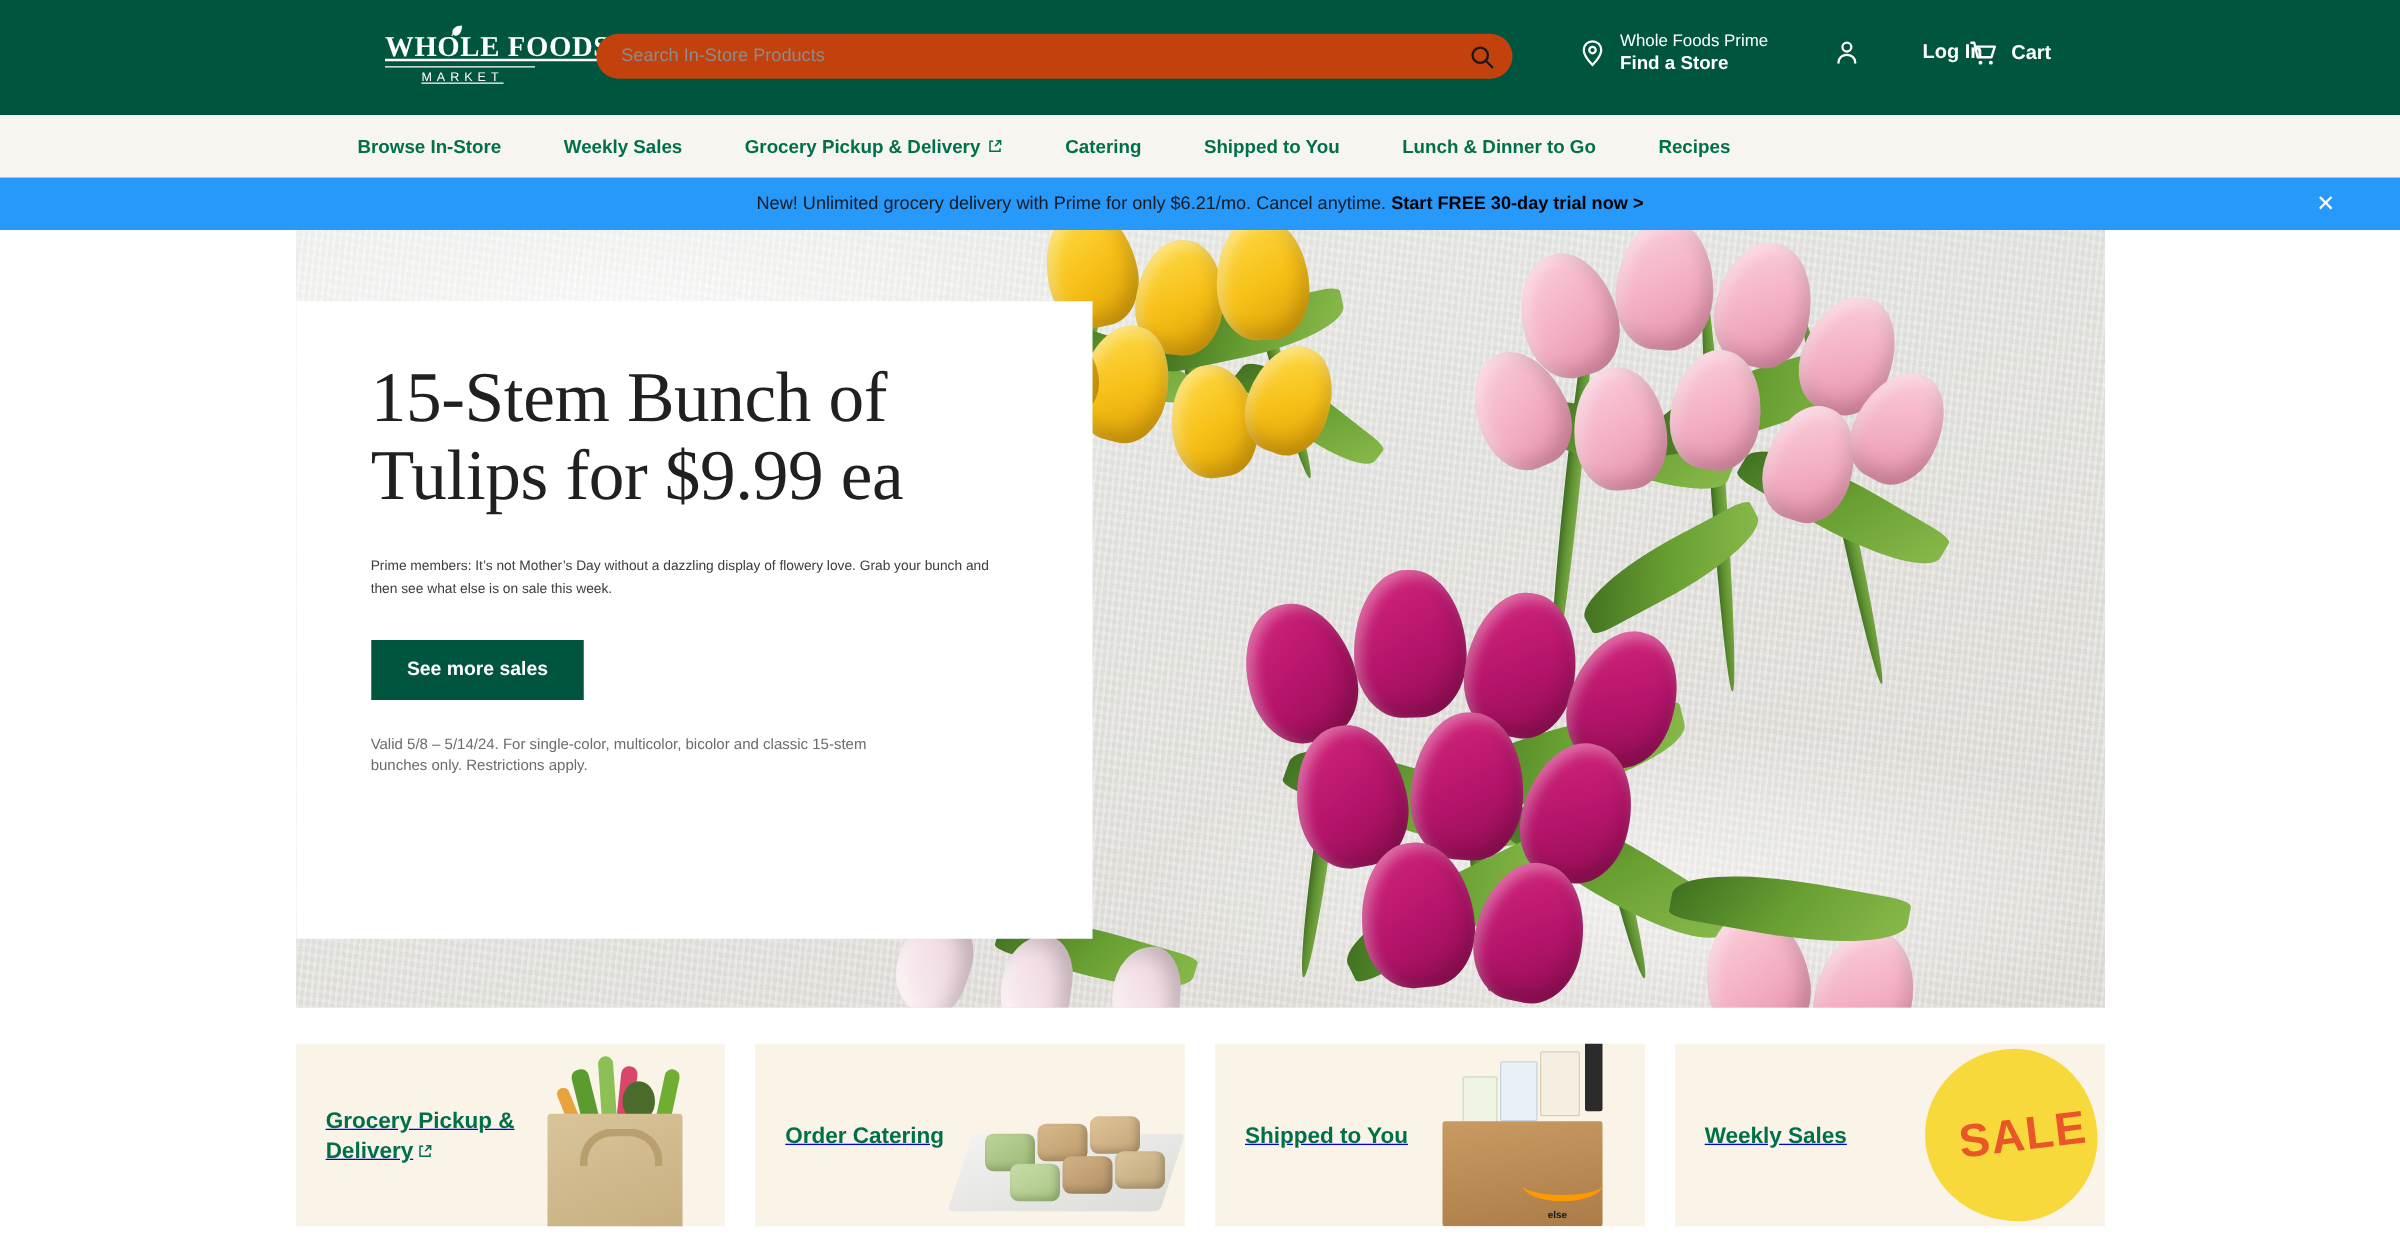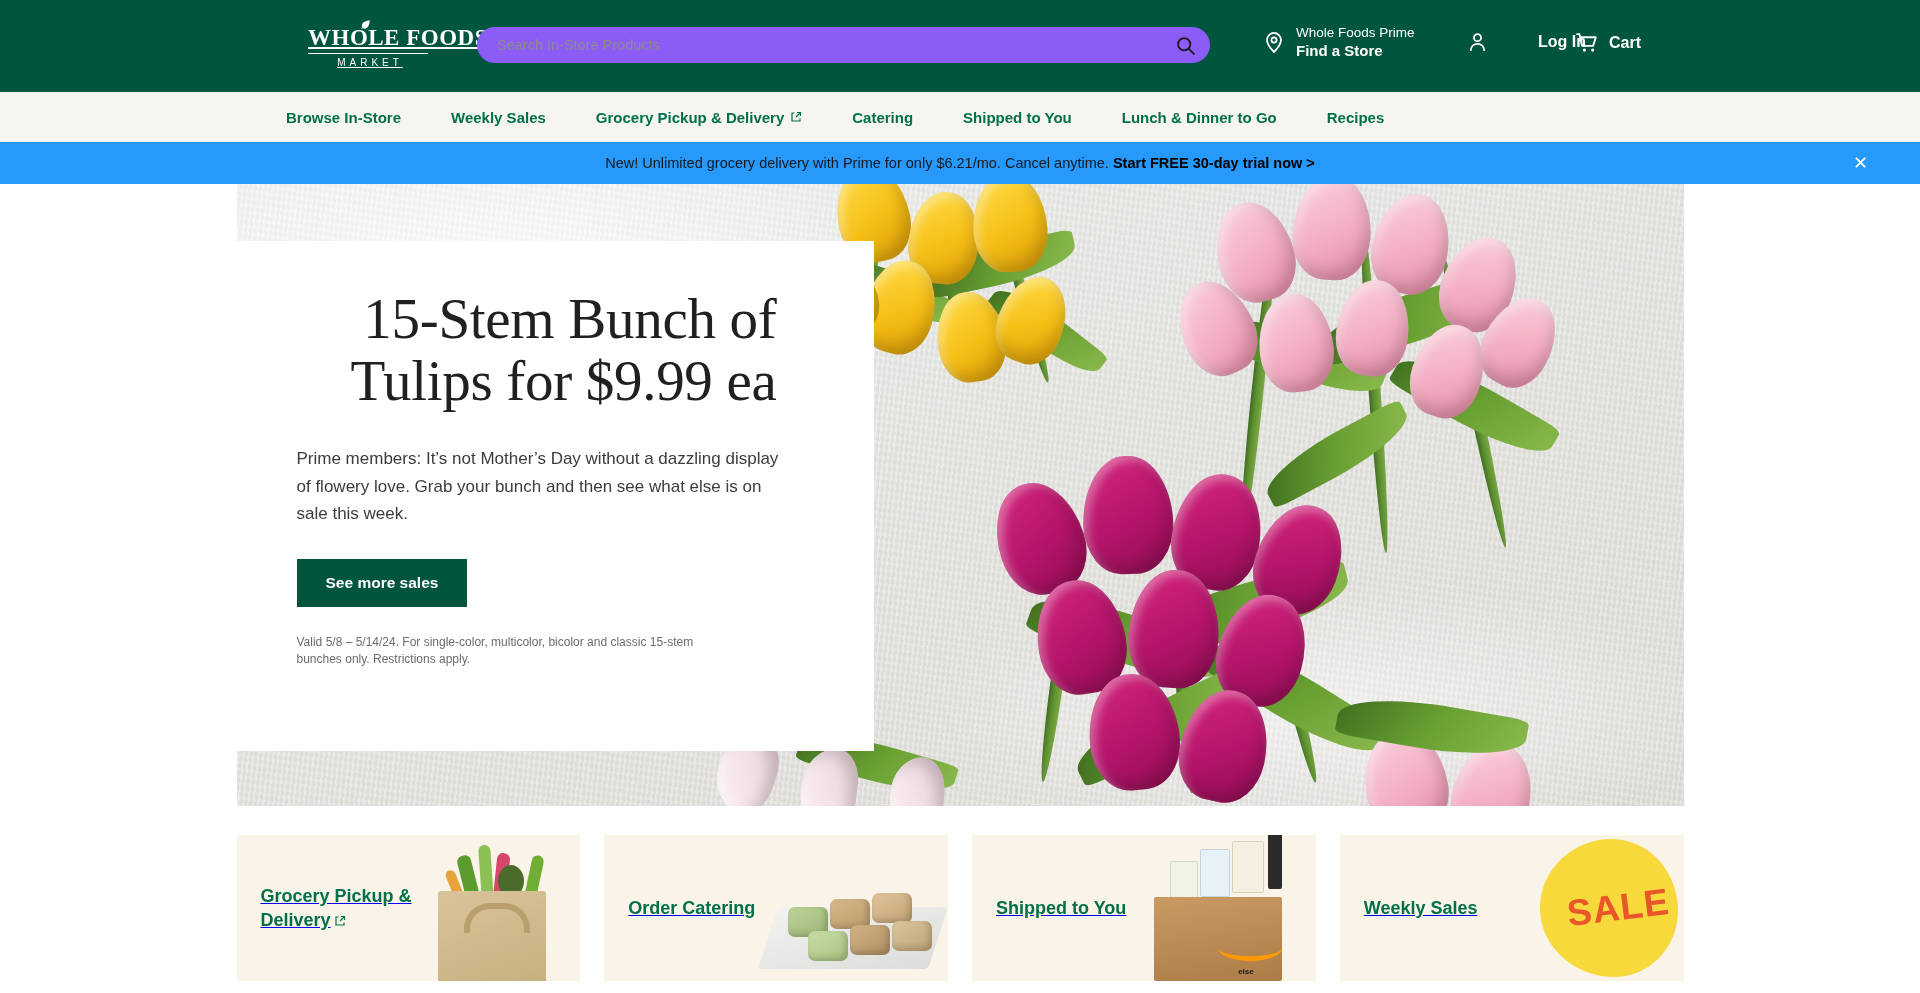--- a/index.html
+++ b/index.html
@@ -60,21 +60,21 @@
     width: 11px;
     height: 11px;
   }
 
   .search-wrap {
     position: absolute;
     left: 477px;
     top: 27px;
     width: 733px;
     height: 36px;
-    background: #8b5cf6;
+    background: #c2410c;
     border-radius: 20px;
     display: flex;
     align-items: flex-start;
   }
   .search-input {
     flex: 1;
     border: none;
     outline: none;
     background: transparent;
     font-family: "Liberation Sans", sans-serif;
@@ -269,25 +269,24 @@
     padding: 47px 0 0 60px;
   }
   .hero-title {
     font-family: "Liberation Serif", serif;
     font-size: 57px;
     line-height: 1.08;
     font-weight: 400;
     color: #202020;
     letter-spacing: -0.3px;
     max-width: 480px;
-    text-align: right;
   }
   .hero-desc {
     margin-top: 34px;
-    font-size: 17px;
+    font-size: 11px;
     line-height: 1.62;
     color: #3c3c3c;
     max-width: 500px;
   }
   .hero-btn {
     display: inline-block;
     margin-top: 31px;
     background: #00553e;
     color: #ffffff;
     font-size: 15.5px;

